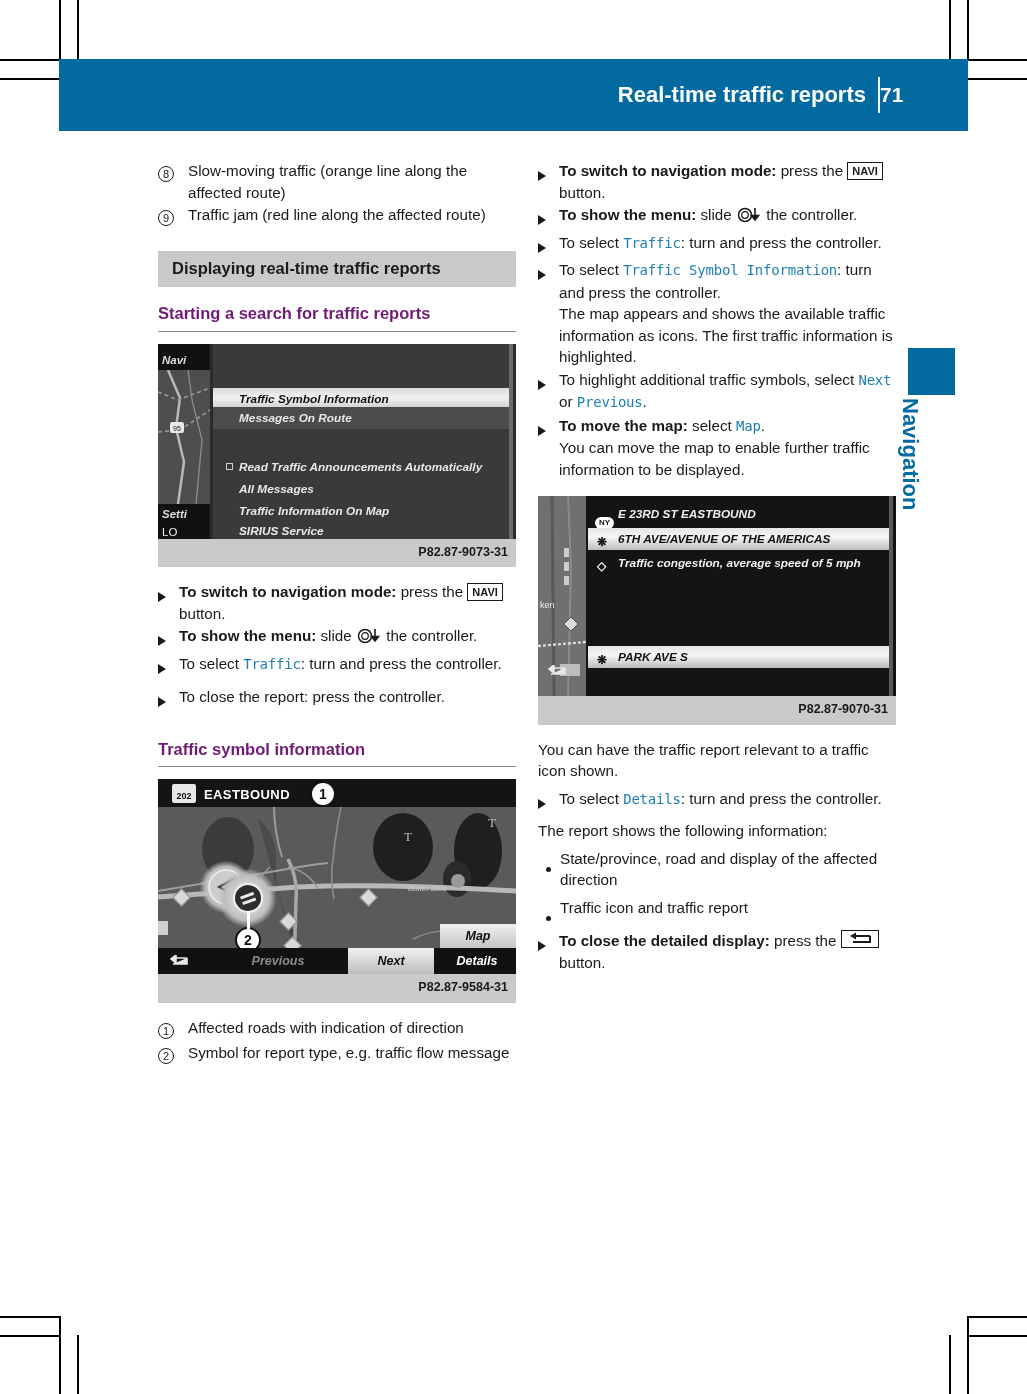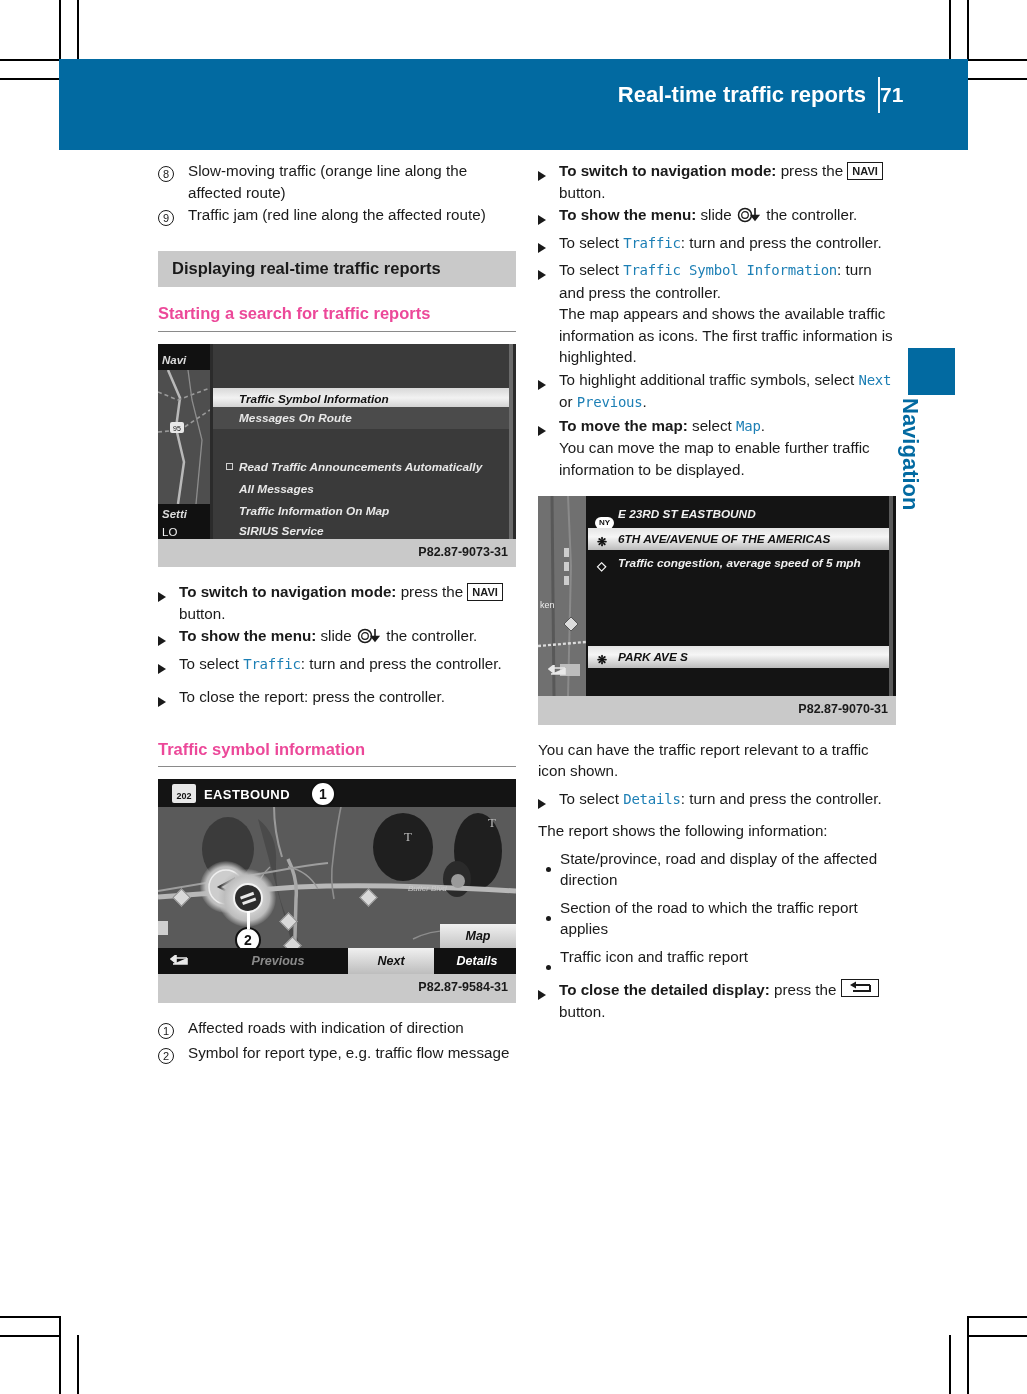--- a/index.html
+++ b/index.html
@@ -10,21 +10,21 @@
     overflow: hidden;
   }
   .page { position: relative; width: 1027px; height: 1394px; }
 
   
   .cm { position: absolute; background: #000; }
 
   
   .header-bar {
     position: absolute; left: 59px; top: 59px;
-    width: 909px; height: 91px;
+    width: 909px; height: 72px;
     background: #026AA1;
   }
   .header-inner {
     position: absolute; right: 0; top: 0;
     height: 72px; display: flex; align-items: center;
   }
   .header-title {
     color: #ffffff; font-weight: bold; font-size: 22px;
     letter-spacing: 0px; padding-right: 12px; white-space: nowrap;
   }
@@ -112,21 +112,21 @@
   .backbtn svg { display: block; }
   .ctrl-glyph { display:inline-block; vertical-align:-3px; }
 
   
   .grey-head {
     background: #c9c9c9; color: #1a1a1a; font-weight: bold;
     font-size: 16.5px; padding: 7px 0 8px 14px;
     margin: 22px 0 16px 0;
   }
   .sub-head {
-    font-weight: bold; font-size: 16.5px; color: #ec4899;
+    font-weight: bold; font-size: 16.5px; color: #701a75;
     padding-bottom: 6px; border-bottom: 1.6px solid #8a8a8a;
     margin-bottom: 12px;
   }
 
   
   .fig { margin: 0 0 14px 0; width: 358px; }
   .fig-shot { position: relative; width: 358px; height: 195px; background: #2b2b2b; overflow: hidden; }
   .fig-cap {
     background: #c9c9c9; color: #1a1a1a; font-size: 12.5px; font-weight: bold;
     text-align: right; padding: 3px 8px 4px 0; font-family: "Liberation Sans", sans-serif;
@@ -494,24 +494,20 @@
     </div>
 
     <div class="p" style="margin:6px 0 6px 0;">The report shows the following information:</div>
 
     <div class="dotrow">
       <div class="dot-mark"><span class="dotb"></span></div>
       <div class="dot-txt">State/province, road and display of the affected direction</div>
     </div>
     <div class="dotrow" style="margin-top:6px;">
       <div class="dot-mark"><span class="dotb"></span></div>
-      <div class="dot-txt">Section of the road to which the traffic report applies</div>
-    </div>
-    <div class="dotrow" style="margin-top:6px;">
-      <div class="dot-mark"><span class="dotb"></span></div>
       <div class="dot-txt">Traffic icon and traffic report</div>
     </div>
 
     <div class="step" style="margin-top:4px;">
       <div class="step-mark"><span class="tri"></span></div>
       <div class="step-txt">
         <b>To close the detailed display:</b><span> press the </span><span class="backbtn"><svg width="22" height="14" viewBox="0 0 22 14">
               <path d="M21 4 L7 4" stroke="#1a1a1a" stroke-width="2" fill="none"></path>
               <path d="M7 0.5 L1 4 L7 7.5 Z" fill="#1a1a1a"></path>
               <path d="M21 4 L21 10 L4 10" stroke="#1a1a1a" stroke-width="2" fill="none"></path>

